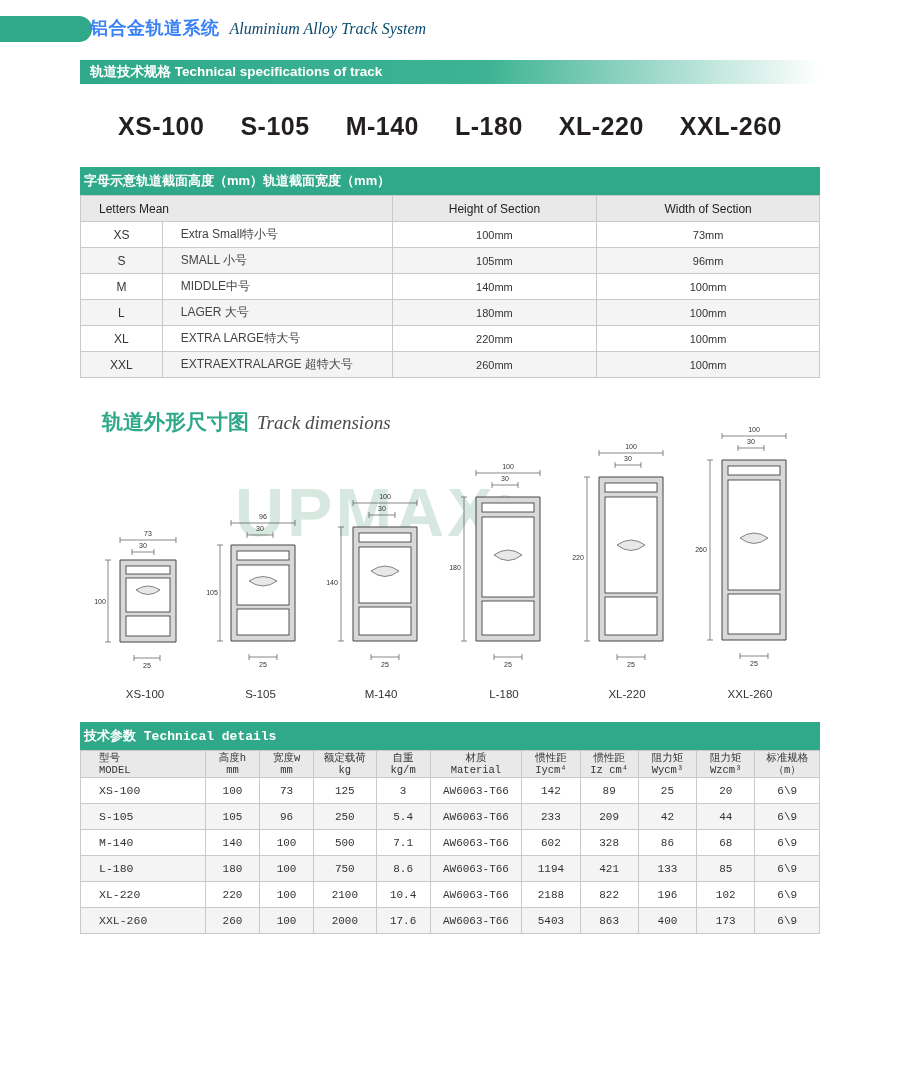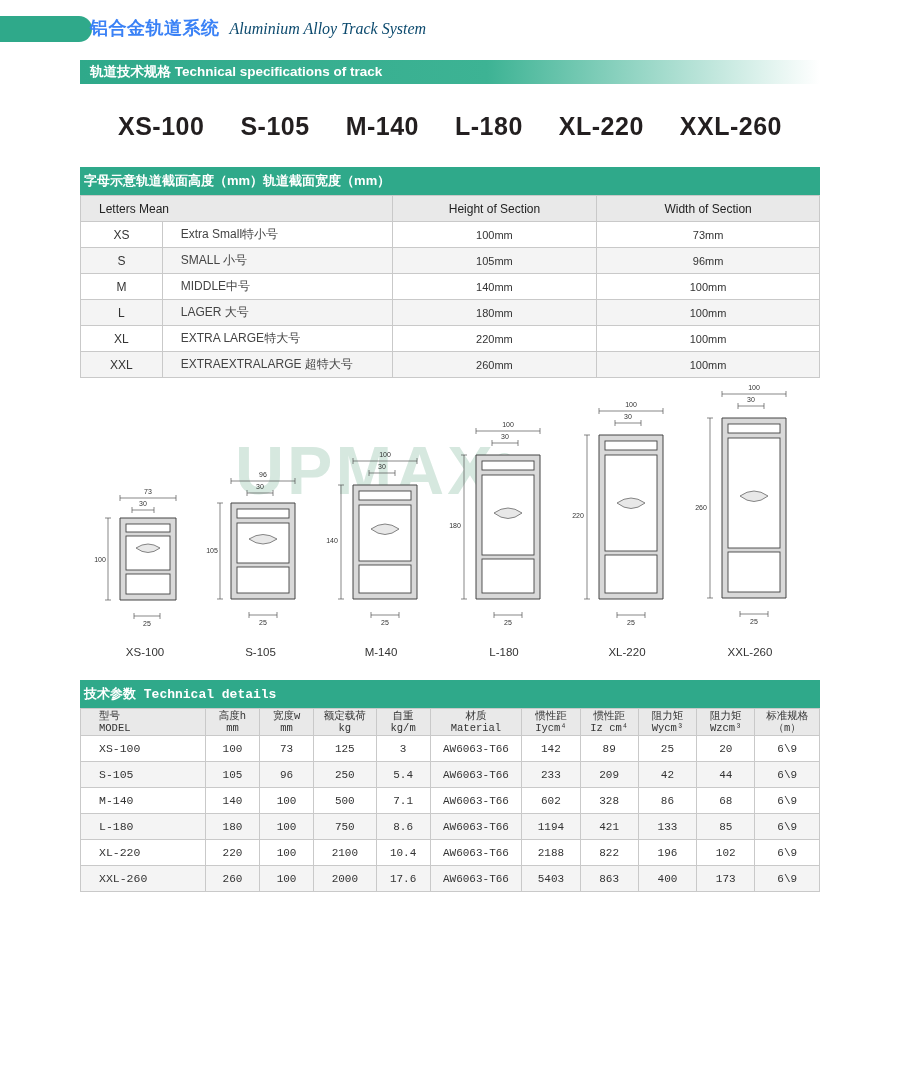--- a/index.html
+++ b/index.html
@@ -190,20 +190,24 @@
         <tr class="even">
           <td class="c-letter">XXL</td>
           <td class="c-mean">EXTRAEXTRALARGE 超特大号</td>
           <td class="c-h">260mm</td>
           <td class="c-w">100mm</td>
         </tr>
       </tbody>
     </table>
   </div>
 
+  <div class="sec-heading">
+    <span class="cn">轨道外形尺寸图</span>
+    <span class="en">Track dimensions</span>
+  </div>
 
   <div class="dims-area">
     <div class="watermark">
       <span>UPMAX</span><span class="reg">®</span>
     </div>
 
     <div class="profiles">
 
       <div class="profile">
         <svg class="prof-svg" width="110" height="150" viewBox="0 0 110 150">

